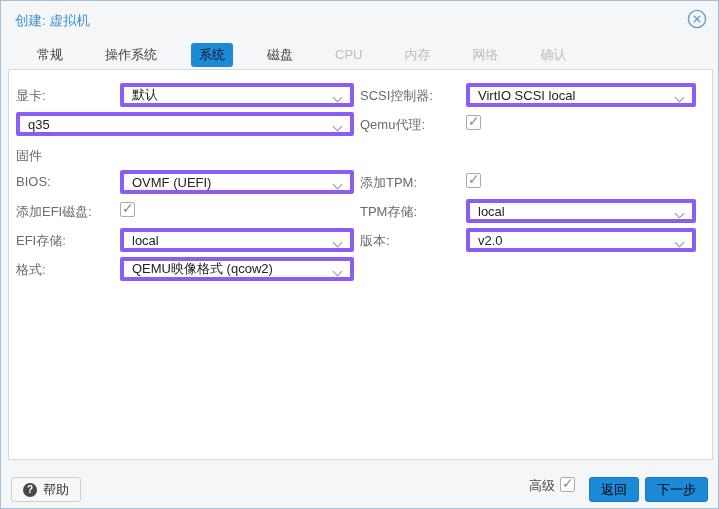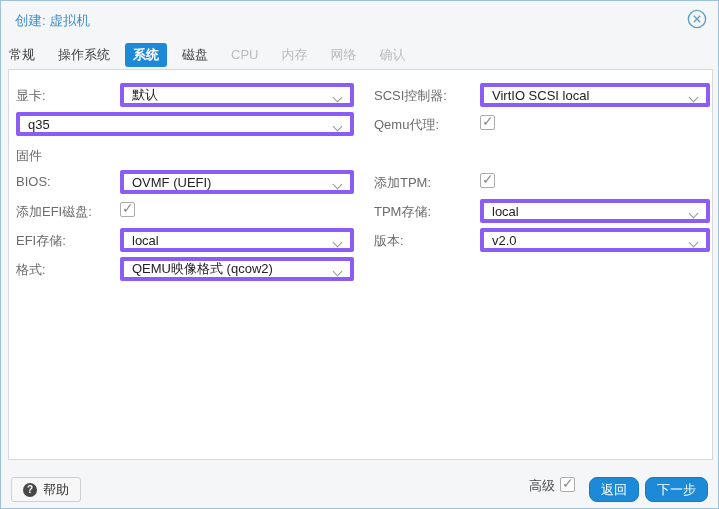--- a/index.html
+++ b/index.html
@@ -16,35 +16,35 @@
     overflow:hidden;
   }
   
   .title-bar { position:absolute; left:0; top:0; right:0; height:38px; }
   .title { position:absolute; left:14px; top:11px; color:#4292cf; font-size:13.5px; }
   .close-btn {
     position:absolute; right:11px; top:8px; width:20px; height:20px;
     cursor:pointer; display:flex; align-items:center; justify-content:center;
   }
   
-  .tabs { position:absolute; left:0; top:42px; display:flex; gap:7px; }
+  .tabs { position:absolute; left:28px; top:42px; display:flex; gap:26px; }
   .tab {
     padding:5px 8px; border-radius:3px; line-height:14px;
     color:#3f3f3f; white-space:nowrap; cursor:pointer;
   }
-  .tab.active { background:#1d8ad8; color:#ffffff;font-weight:bold; }
+  .tab.active { background:#1d8ad8; color:#0f172a; }
   .tab.disabled { color:#bcbcbc; cursor:default; }
   
   .panel {
     position:absolute; left:7px; top:68px; width:705px; height:391px;
     background:#ffffff; border:1px solid #d8d8d8;
   }
   .col { position:absolute; top:13px; }
   .col-left  { left:7px;   width:338px; }
-  .col-right { left:365px; width:336px; }
+  .col-right { left:351px; width:336px; }
   .row { display:flex; height:29px; align-items:flex-start; }
   .row .lbl { width:104px; padding-top:4px; color:#6b6b6b; }
   .col-right .row .lbl { width:106px; }
   .row .fld { flex:1; }
   .section-lbl { height:29px; padding-top:6px; color:#6b6b6b; }
   .spacer-row { height:29px; }
   
   .select {
     position:relative; height:24px; border:4px solid #8b5cf6; border-radius:2px;
     background:#fff; display:flex; align-items:center;
@@ -78,22 +78,22 @@
     display:flex; align-items:center; justify-content:center;
   }
   .footer-right {
     position:absolute; right:10px; bottom:6px; height:25px;
     display:flex; align-items:flex-start;
   }
   .adv-label { color:#4a4a4a; margin-right:5px; }
   .adv-check { margin-top:0; margin-right:14px; }
   .btn-primary {
     height:25px; padding:0 11px; min-width:44px;
-    background:#1d8ad8; border:1px solid #157ac4; border-radius:8px;
-    color:#ffffff; display:flex; align-items:center; justify-content:center;
+    background:#1d8ad8; border:1px solid #157ac4; border-radius:3px;
+    color:#000000; display:flex; align-items:center; justify-content:center;
     cursor:pointer;
   }
   .btn-back { margin-right:6px; }
 </style>
 </head>
 <body>
 
 <div class="dialog">
 
   <div class="title-bar">

